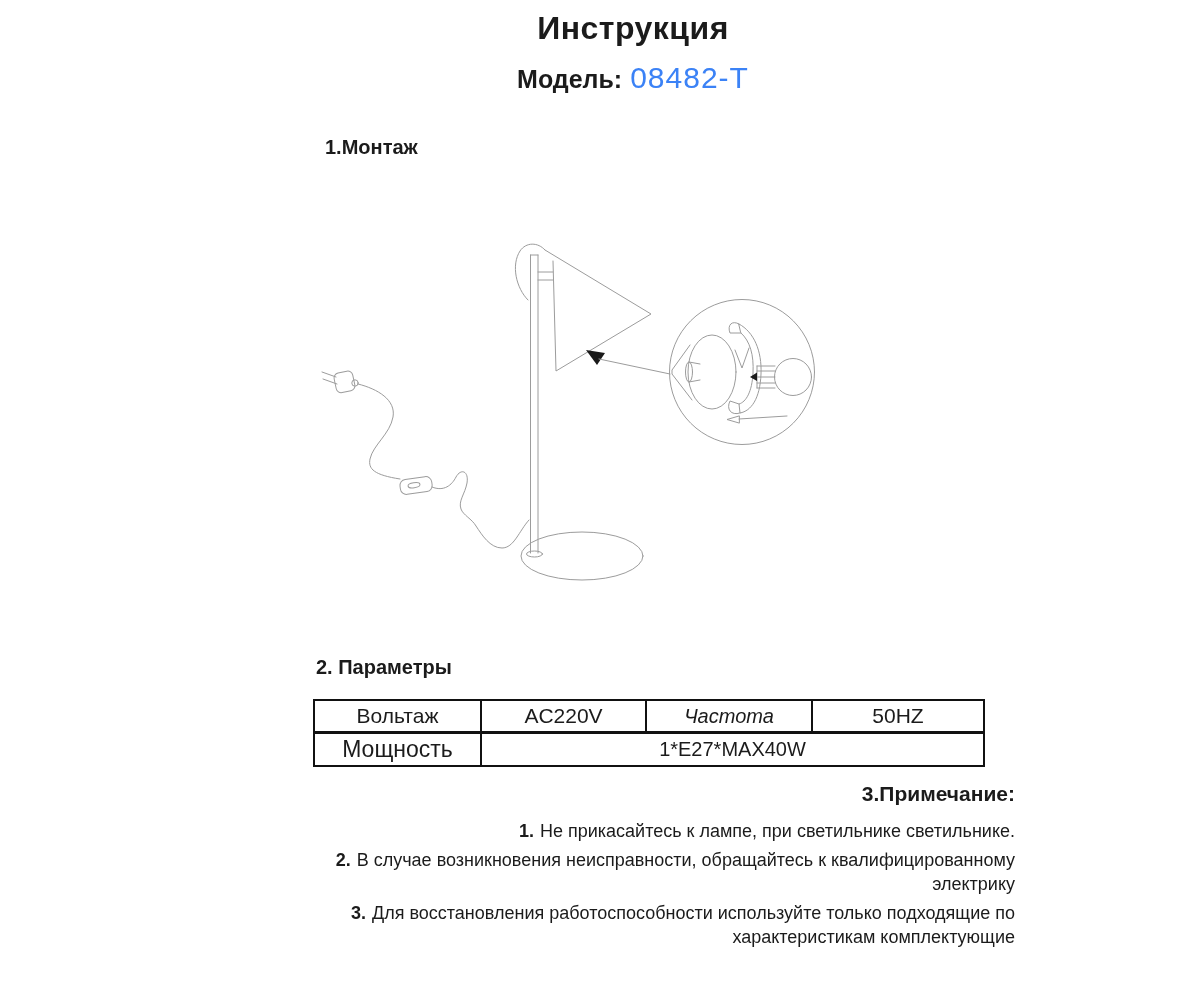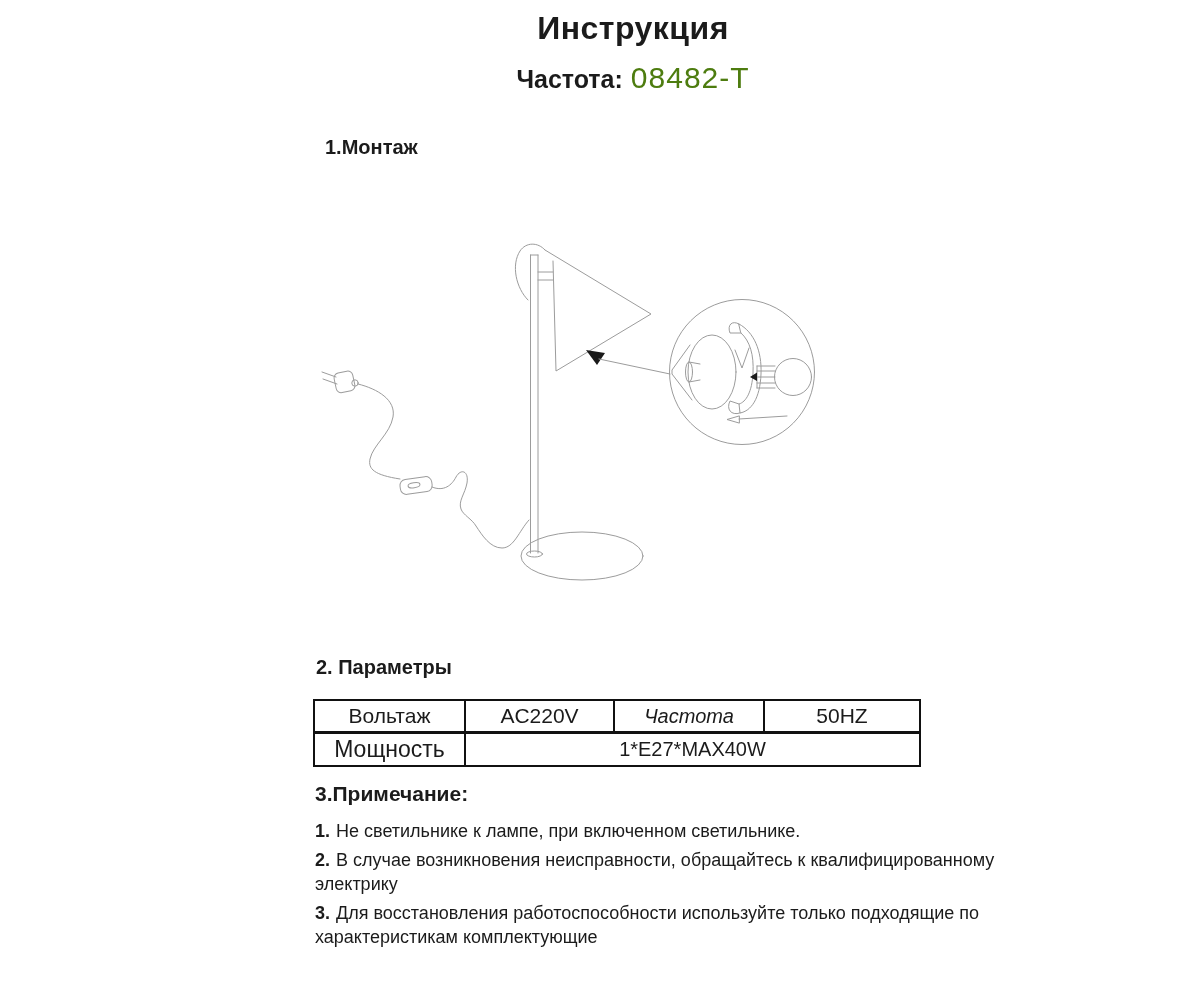--- a/index.html
+++ b/index.html
@@ -9,66 +9,66 @@
     background:#ffffff;
     font-family:"Liberation Sans", sans-serif;
     color:#1b1b1b;
     overflow:hidden;
   }
   
   .header{position:absolute;left:0;top:10px;width:1200px;text-align:center;transform:translateX(33px);}
   .header h1{margin:0;font-size:32px;font-weight:700;letter-spacing:0.5px;}
   .model-line{margin-top:14px;font-size:25px;}
   .model-label{font-weight:700;margin-right:8px;}
-  .model-value{font-weight:400;font-size:30px;letter-spacing:1px;color:#4d7c0f;}
+  .model-value{font-weight:400;font-size:30px;letter-spacing:1px;color:#3b82f6;}
   
   .sec-heading{position:absolute;font-size:20px;font-weight:700;}
   .h-montage{left:325px;top:136px;}
   .h-params{left:316px;top:656px;}
   
   .fig{position:absolute;left:300px;top:228px;}
   .fig path,.fig line,.fig ellipse,.fig circle,.fig rect,.fig polyline{
     fill:none;stroke:#9c9c9c;stroke-width:1;stroke-linecap:round;stroke-linejoin:round;
   }
   .fig .blk{fill:#1a1a1a;stroke:none;}
   .fig .band{fill:#ffffff;stroke:#9c9c9c;stroke-width:1;}
   
   .params-table{
     position:absolute;left:313px;top:699px;
     border-collapse:collapse;table-layout:fixed;
   }
   .params-table td{
     border:2px solid #111;
     text-align:center;vertical-align:middle;
-    font-size:20px;padding:0 4px;height:30px;
+    font-size:20px;padding:0 12px;height:30px;
     white-space:nowrap;
   }
   .params-table tr.r1 td{border-bottom:3px solid #111;}
   .params-table td.lab1{width:141px;font-size:21px;}
   .params-table td.c2{width:139px;}
   .params-table td.c3{width:140px;font-style:italic;}
   .params-table td.c4{width:146px;}
   .params-table td.boldv{font-weight:400;font-size:21px;}
   .params-table tr.r2 td{height:31px;}
   .params-table td.lab2{font-size:23px;text-align:center;}
   
-  .notes{position:absolute;left:315px;top:782px;width:700px;}
+  .notes{position:absolute;left:315px;top:782px;width:700px;text-align:right;}
   .notes-heading{font-size:21px;font-weight:700;margin:0 0 13px 0;}
   .note{font-size:18px;line-height:24px;margin:0 0 5px 0;}
   .note-num{font-weight:700;margin-right:6px;}
 </style>
 </head>
 <body>
 
 <div class="page">
 
   <div class="header">
     <h1>Инструкция</h1>
     <div class="model-line">
-      <span class="model-label">Частота:</span><span class="model-value">08482-T</span>
+      <span class="model-label">Модель:</span><span class="model-value">08482-T</span>
     </div>
   </div>
 
   <div class="sec-heading h-montage">1.Монтаж</div>
 
   <svg class="fig" width="540" height="365" viewBox="300 228 540 365">
 
     <g>
       <ellipse cx="582" cy="556" rx="61" ry="24"></ellipse>
       <ellipse cx="534.5" cy="554" rx="8" ry="3"></ellipse>
@@ -160,21 +160,21 @@
     <tr class="r2">
       <td class="lab1 lab2">Мощность</td>
       <td colspan="3">1*E27*MAX40W</td>
     </tr>
   </tbody>
     </table>
 
   <div class="notes">
     <div class="notes-heading">3.Примечание:</div>
     <div class="note">
-      <span class="note-num">1.</span><span>Не светильнике к лампе, при включенном светильнике.</span>
+      <span class="note-num">1.</span><span>Не прикасайтесь к лампе, при светильнике светильнике.</span>
     </div>
     <div class="note">
       <span class="note-num">2.</span><span>В случае возникновения неисправности, обращайтесь к квалифицированному электрику</span>
     </div>
     <div class="note">
       <span class="note-num">3.</span><span>Для восстановления работоспособности используйте только подходящие по характеристикам комплектующие</span>
     </div>
   </div>
 
 </div>

